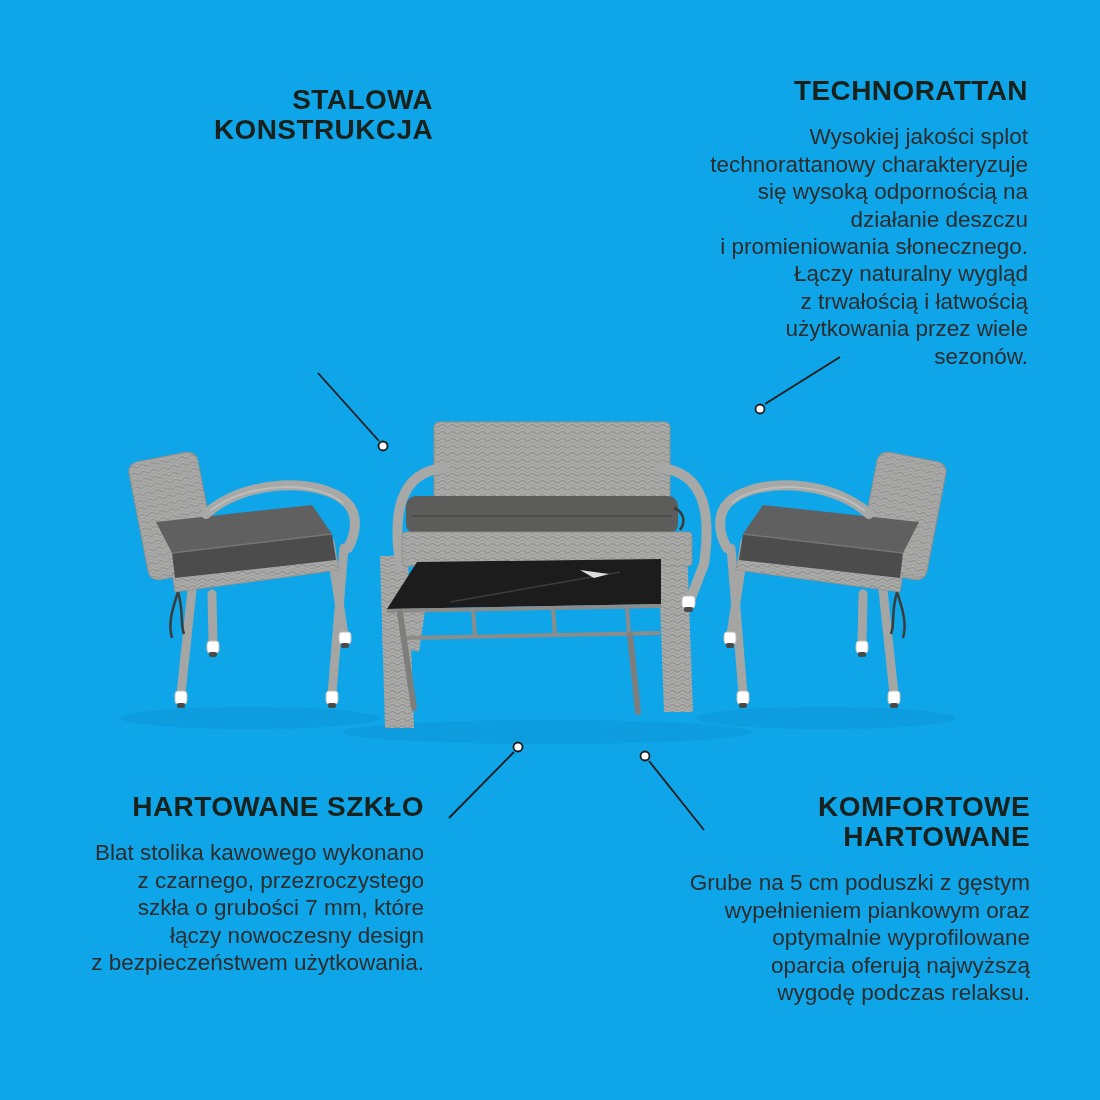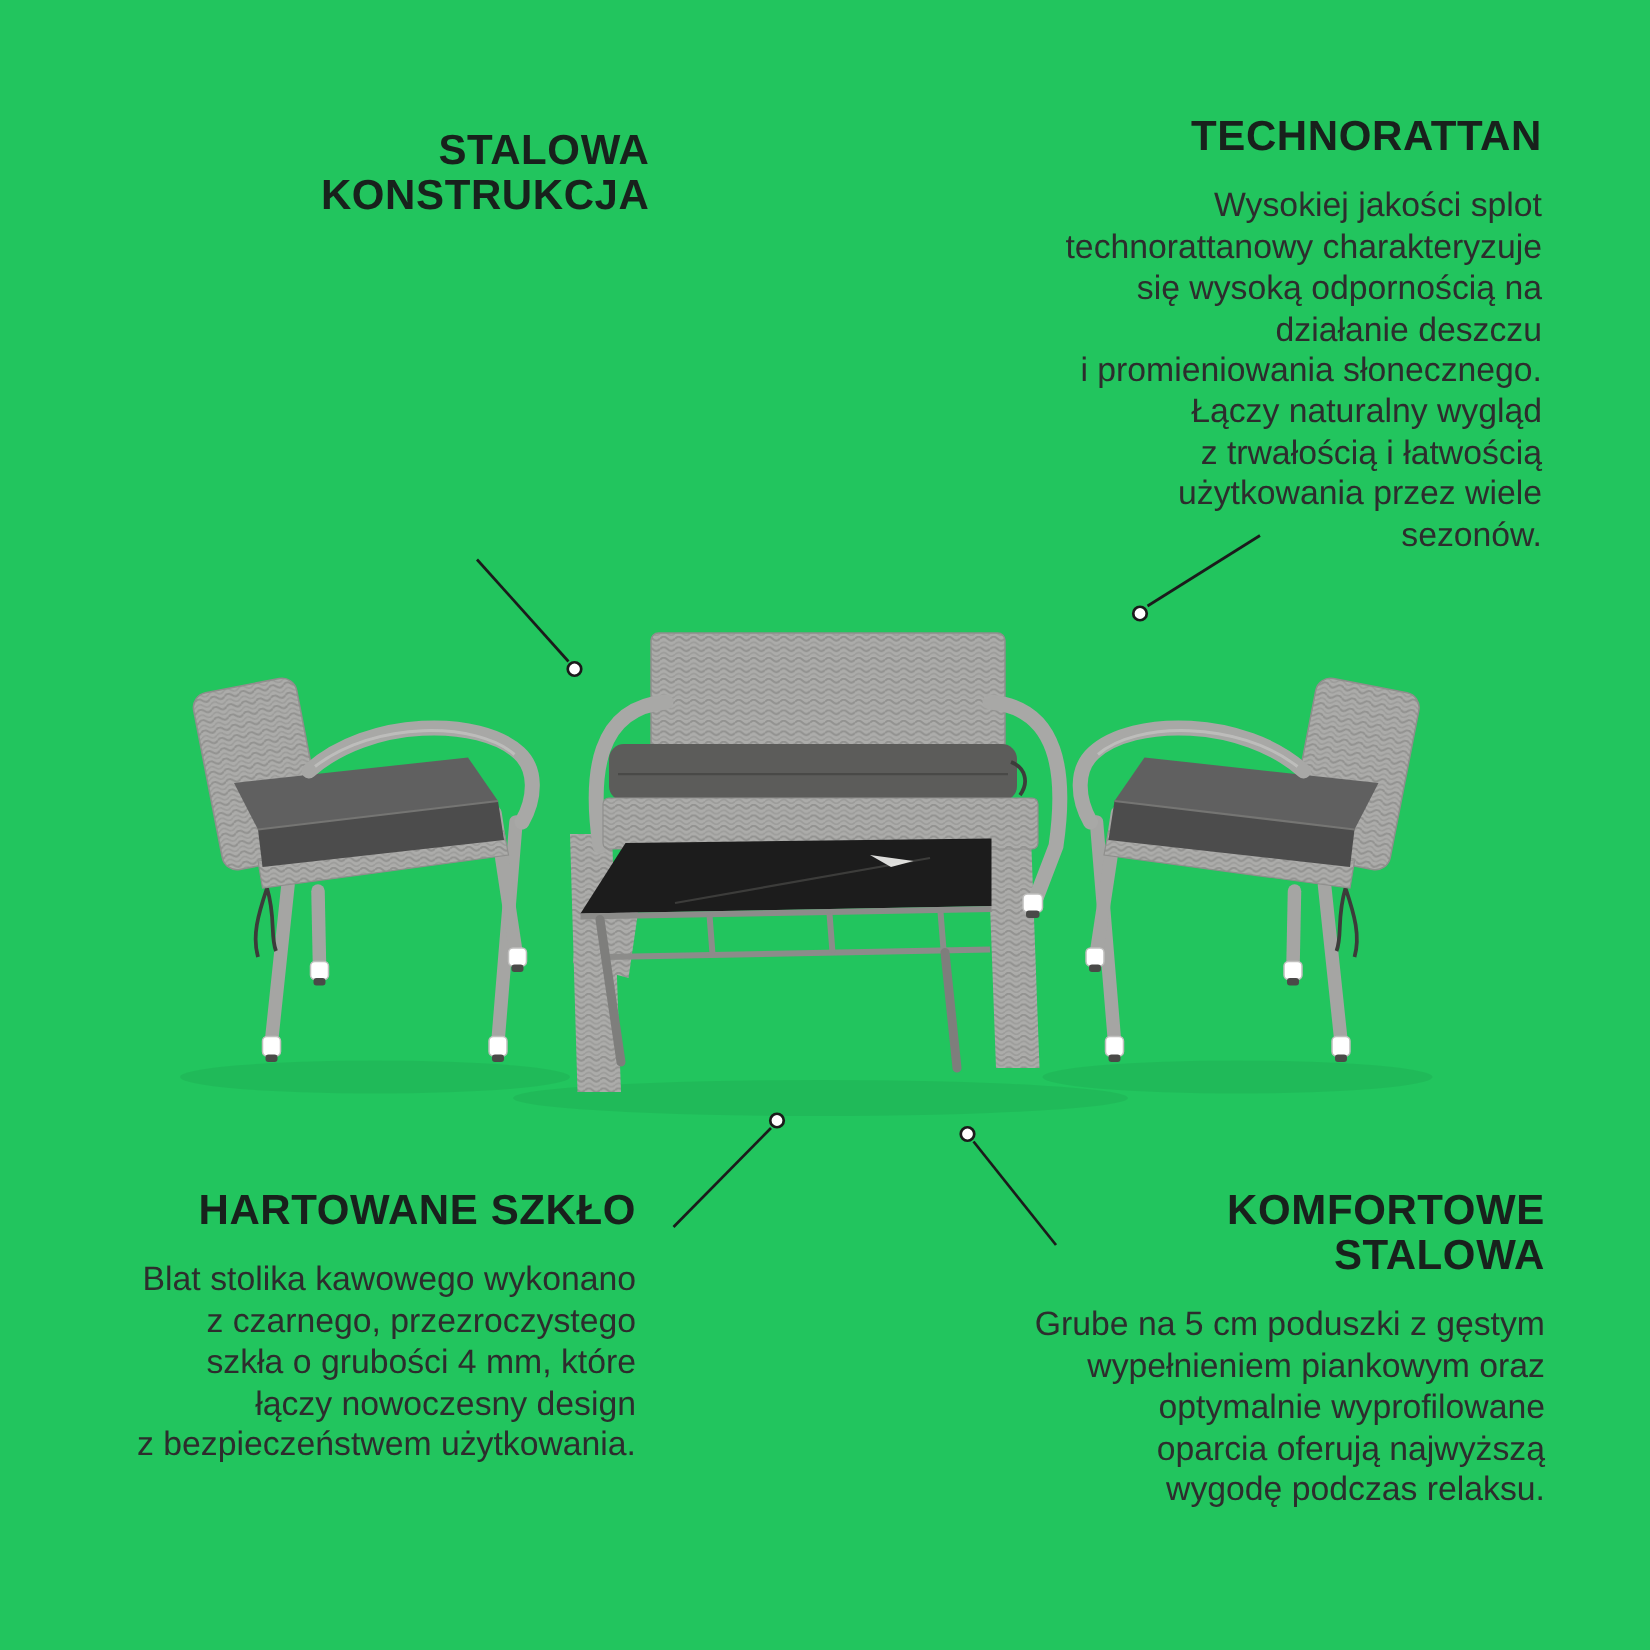--- a/index.html
+++ b/index.html
@@ -1,17 +1,17 @@
 <!DOCTYPE html>
 <html><head>
 <meta charset="utf-8">
 <style>
   html,body { margin:0; padding:0; background:#ffffff; }
   .canvas {
-    position:relative; width:1100px; height:1100px; background:#22c55e;
+    position:relative; width:1100px; height:1100px; background:#0ea5e9;
     overflow:hidden; font-family:"Liberation Sans", sans-serif;
   }
   .feature { position:absolute; text-align:right; }
   .feature .title {
     margin:0; font-size:28px; line-height:1.08; font-weight:800;
     color:#18211c; letter-spacing:0.4px; white-space:pre-line;
   }
   .feature .body {
     margin:17px 0 0; font-size:22.5px; line-height:1.22;
     color:#2d2d2d; white-space:pre-line;
@@ -44,28 +44,28 @@
 Łączy naturalny wygląd
 z trwałością i łatwością
 użytkowania przez wiele
 sezonów.</p>
   </div>
 
   <div class="feature f-glass">
     <h2 class="title">HARTOWANE SZKŁO</h2>
     <p class="body">Blat stolika kawowego wykonano
 z czarnego, przezroczystego
-szkła o grubości 4 mm, które
+szkła o grubości 7 mm, które
 łączy nowoczesny design
 z bezpieczeństwem użytkowania.</p>
   </div>
 
   <div class="feature f-cushions">
     <h2 class="title">KOMFORTOWE
-STALOWA</h2>
+HARTOWANE</h2>
     <p class="body">Grube na 5 cm poduszki z gęstym
 wypełnieniem piankowym oraz
 optymalnie wyprofilowane
 oparcia oferują najwyższą
 wygodę podczas relaksu.</p>
   </div>
 
   <svg class="product" width="980" height="340" viewBox="0 0 980 340">
     <defs>
       <pattern id="weave" width="10" height="7" patternUnits="userSpaceOnUse">

